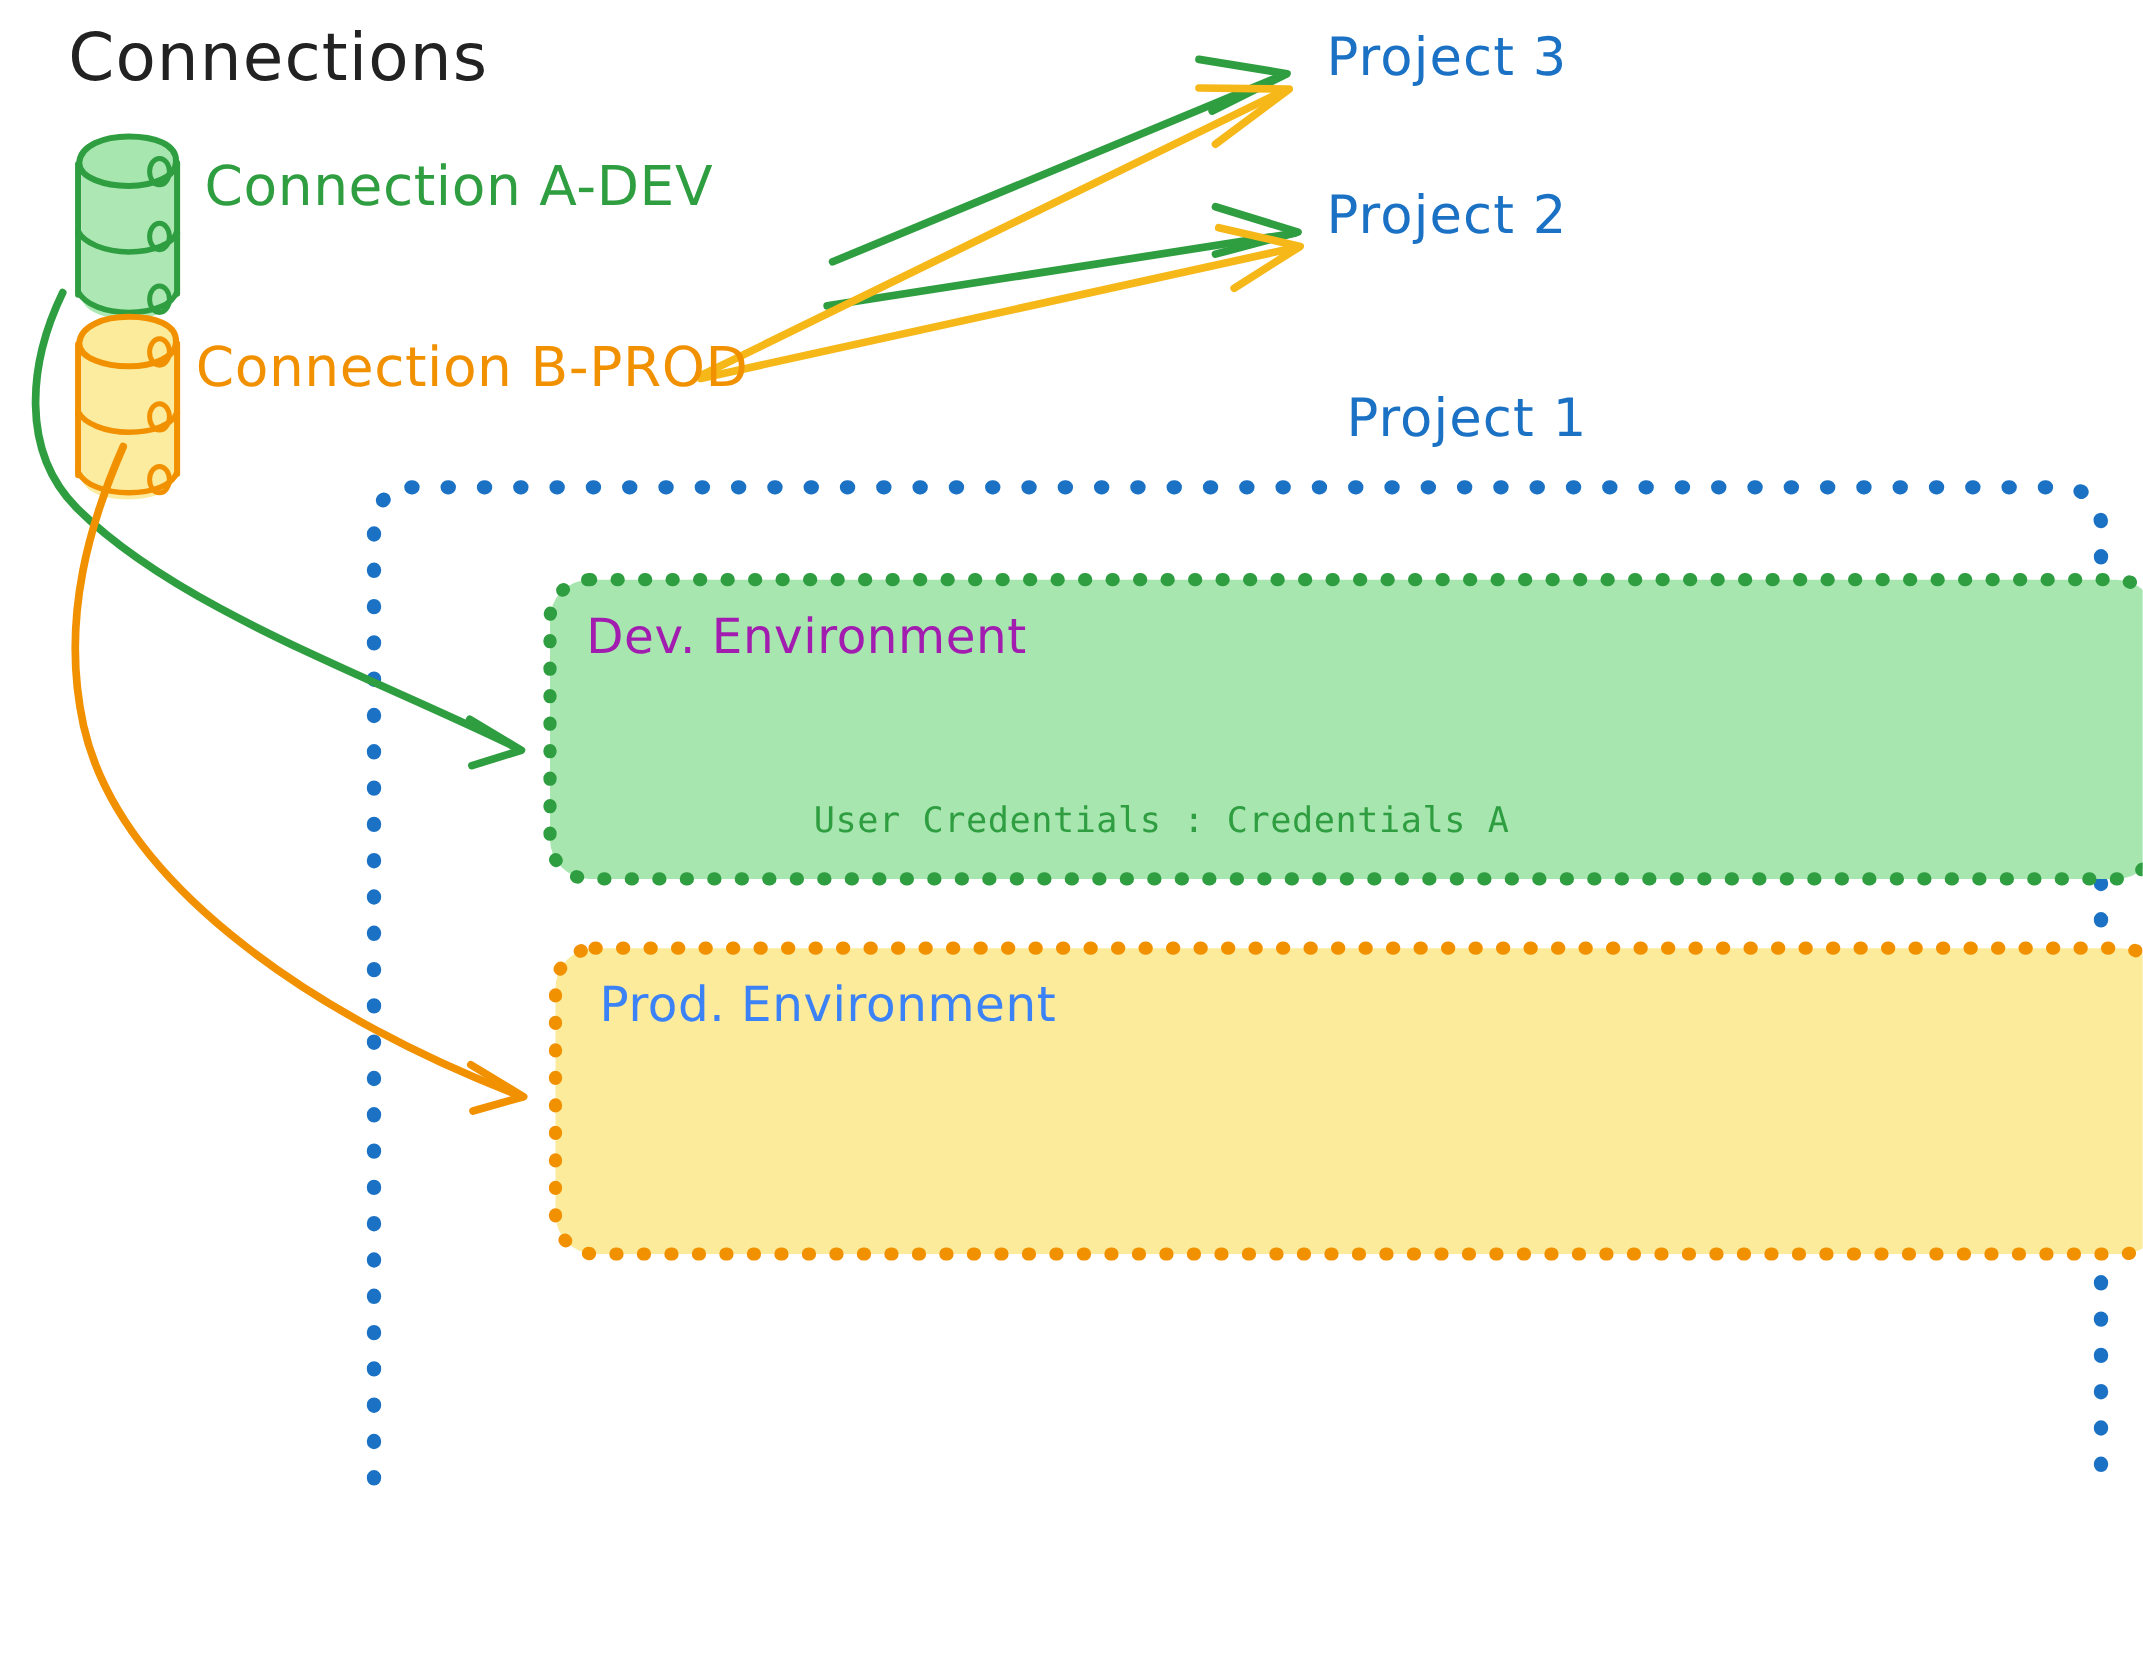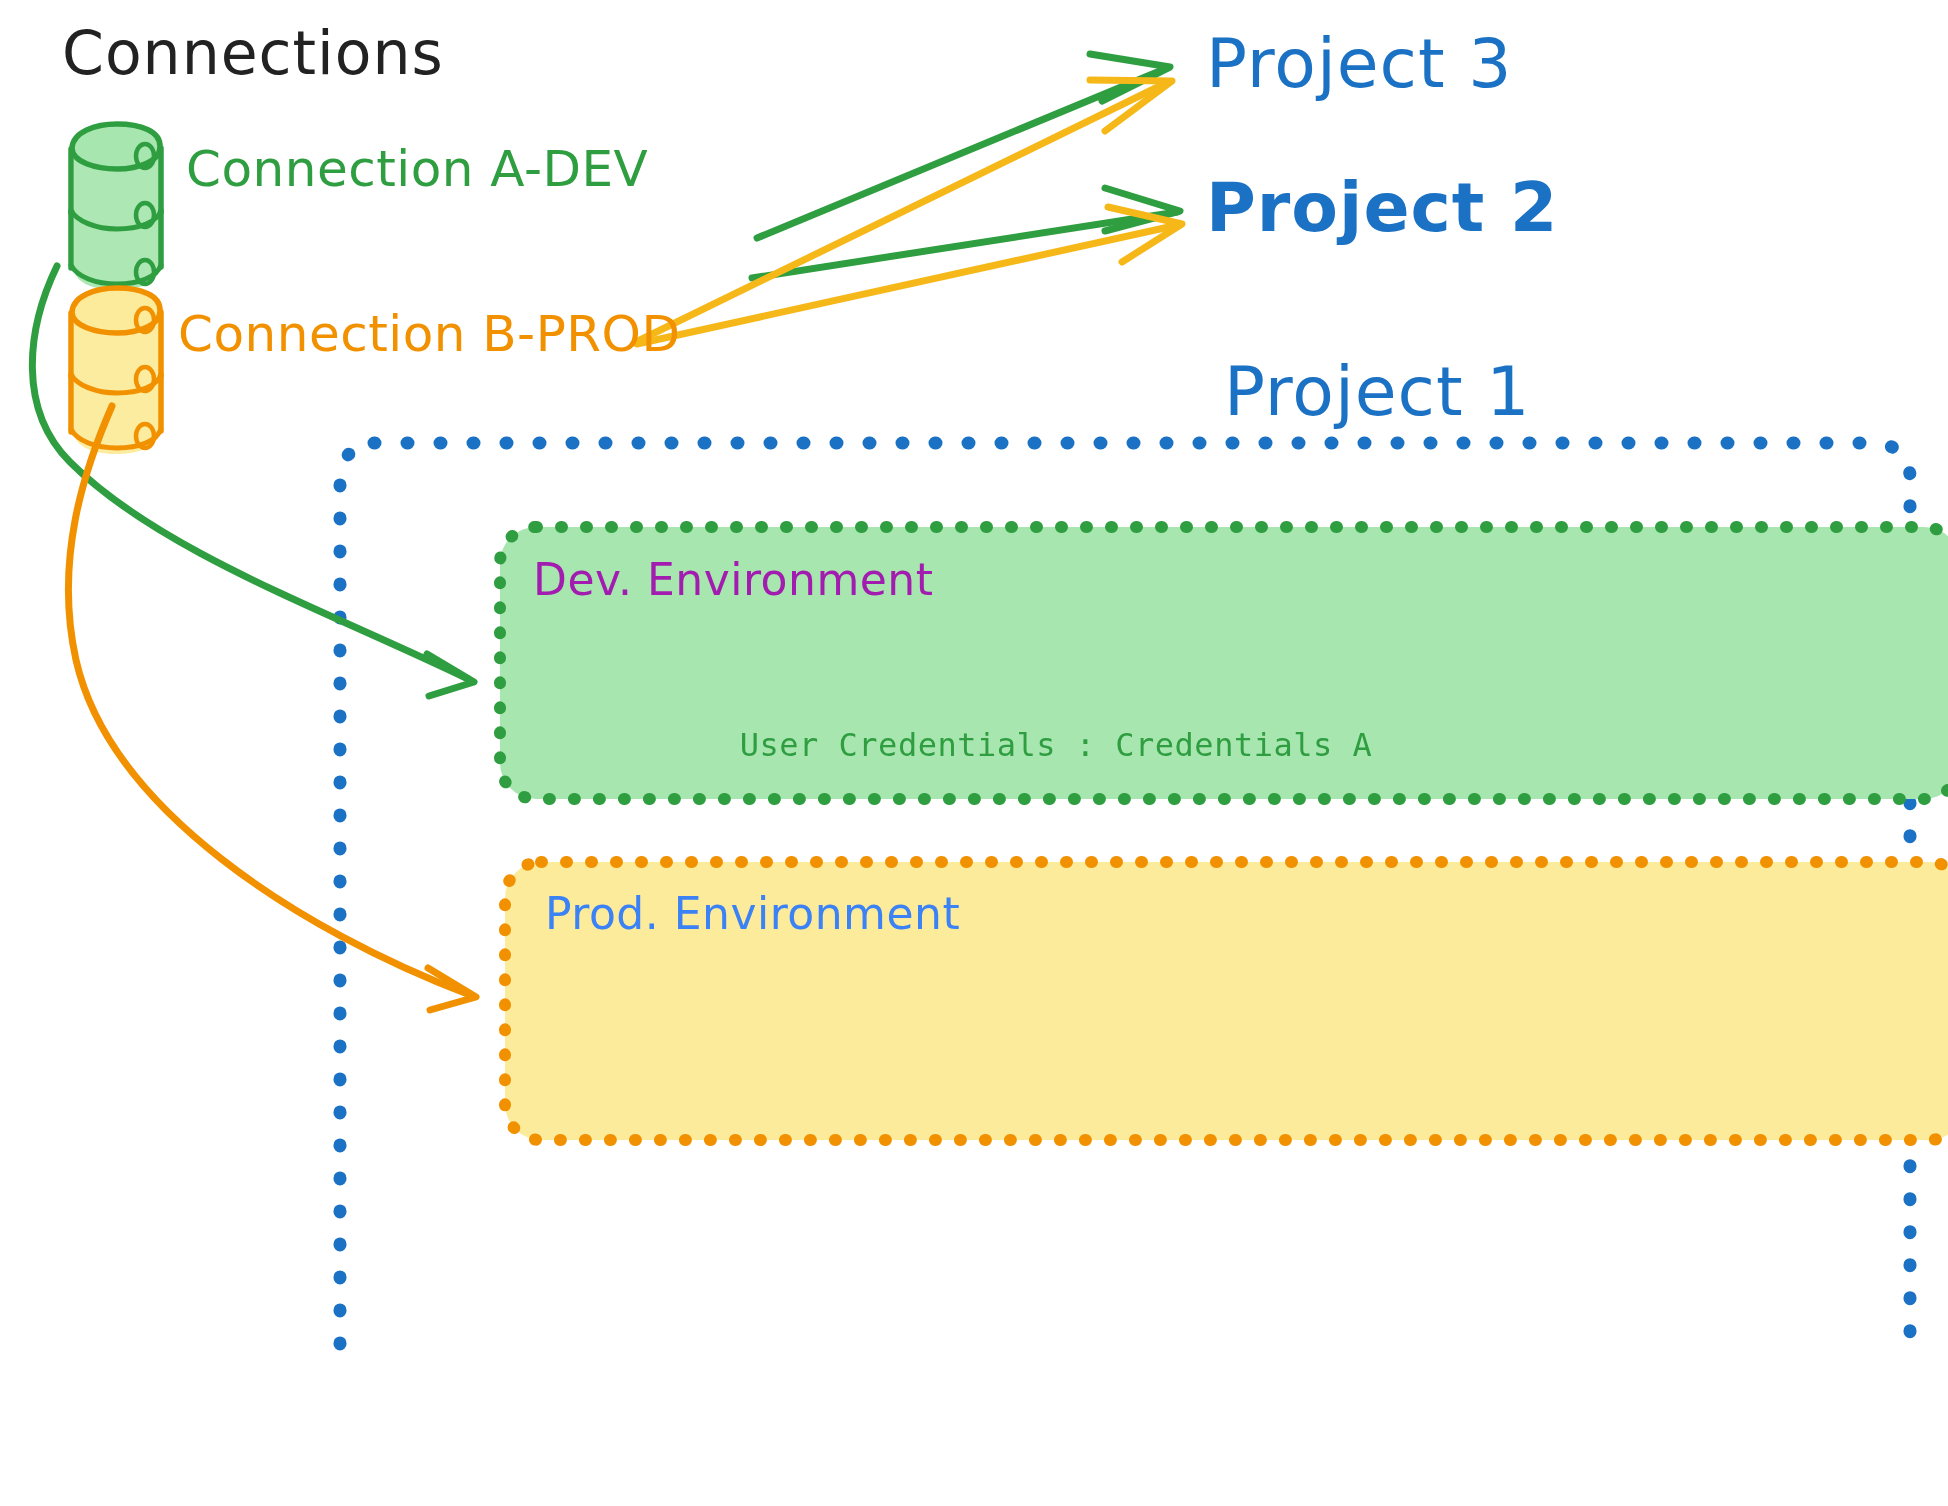--- a/index.html
+++ b/index.html
@@ -45,26 +45,26 @@
     left: 186px;
     top: 140px;
     color: #2f9e41;
   }
   .conn-b {
     left: 178px;
     top: 305px;
     color: #f29100;
   }
   .project-label {
-    font-size: 68px;
+    font-size: 48px;
     color: #1b72c4;
     letter-spacing: 1px;
   }
   .proj3 { left: 1206px; top: 24px; }
-  .proj2 { left: 1206px; top: 168px; font-weight: bold; }
+  .proj2 { left: 1206px; top: 168px; }
   .proj1 { left: 1224px; top: 352px; }
 
   .env-title {
     font-size: 44px;
     letter-spacing: 0.5px;
   }
   .dev-title { left: 533px; top: 554px; color: #a21caf; }
   .prod-title { left: 545px; top: 888px; color: #3b82f6; }
 
   .cred-line {

